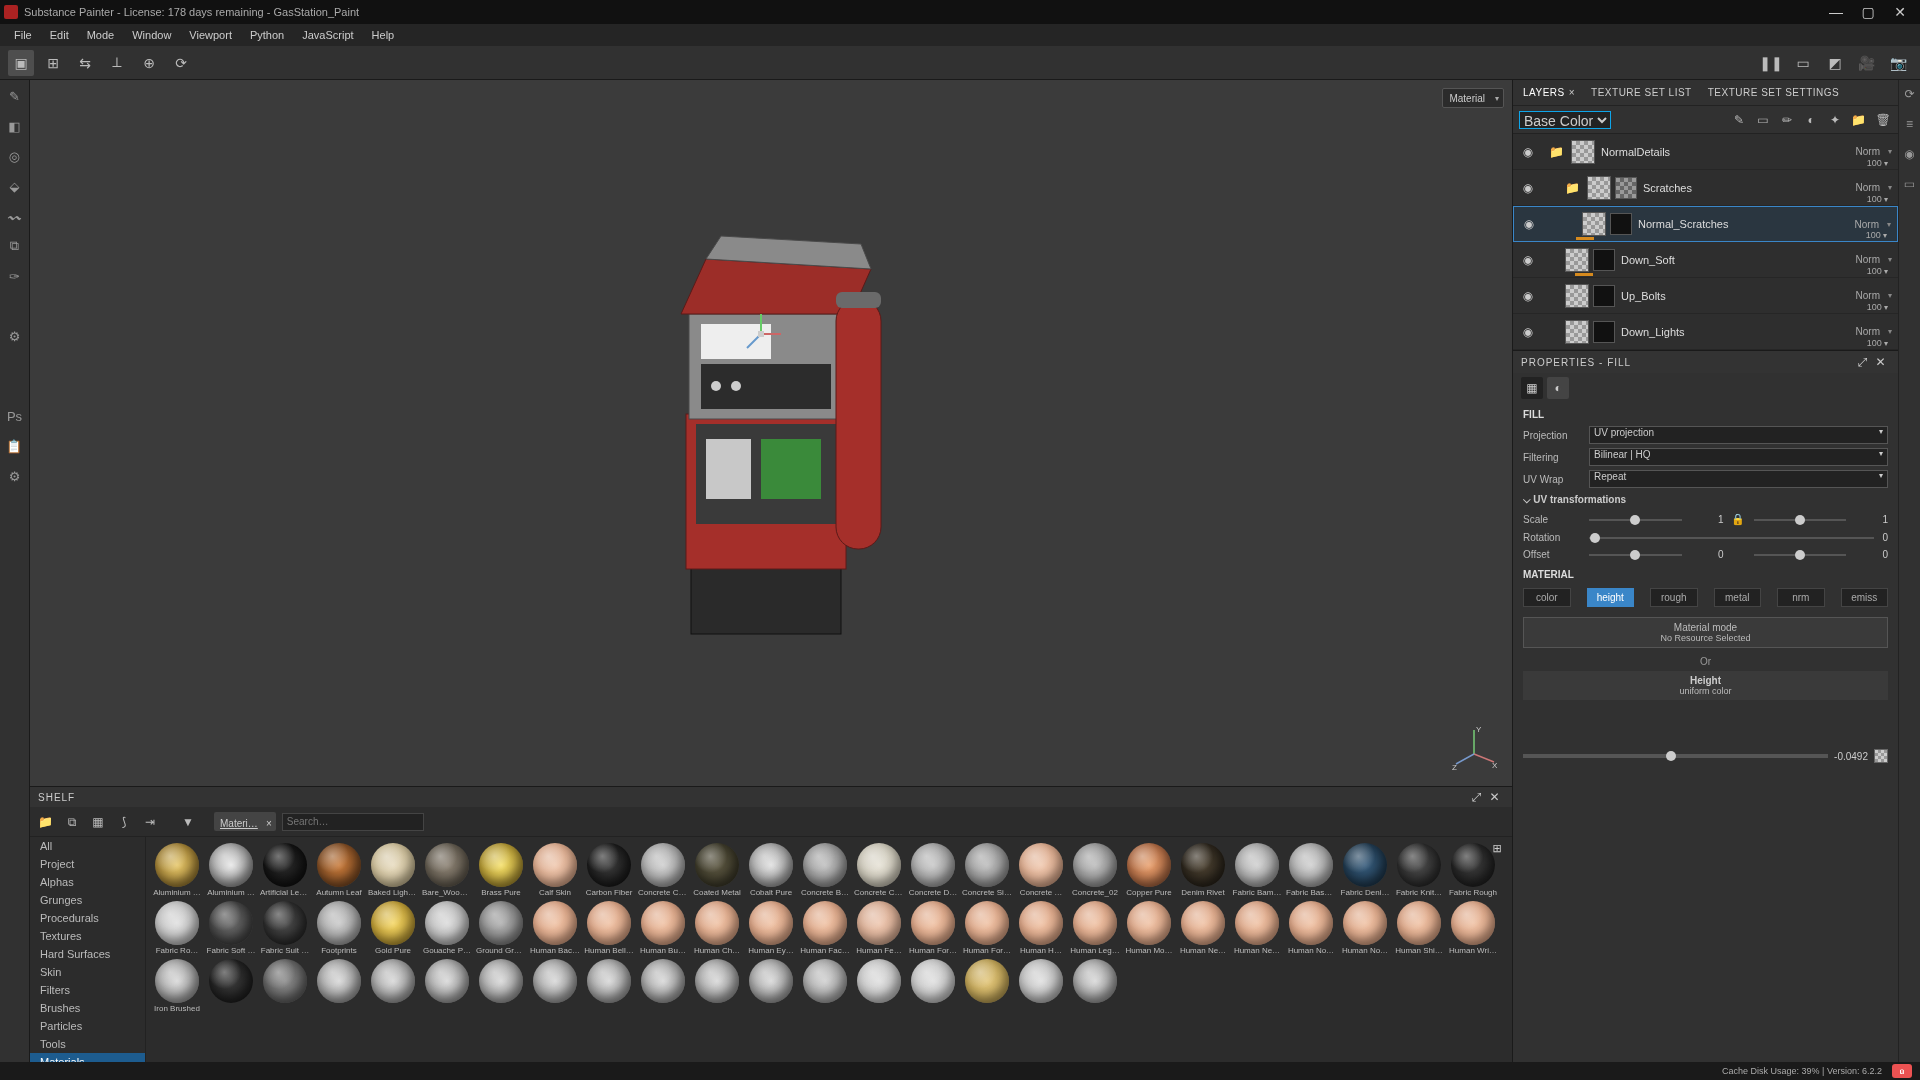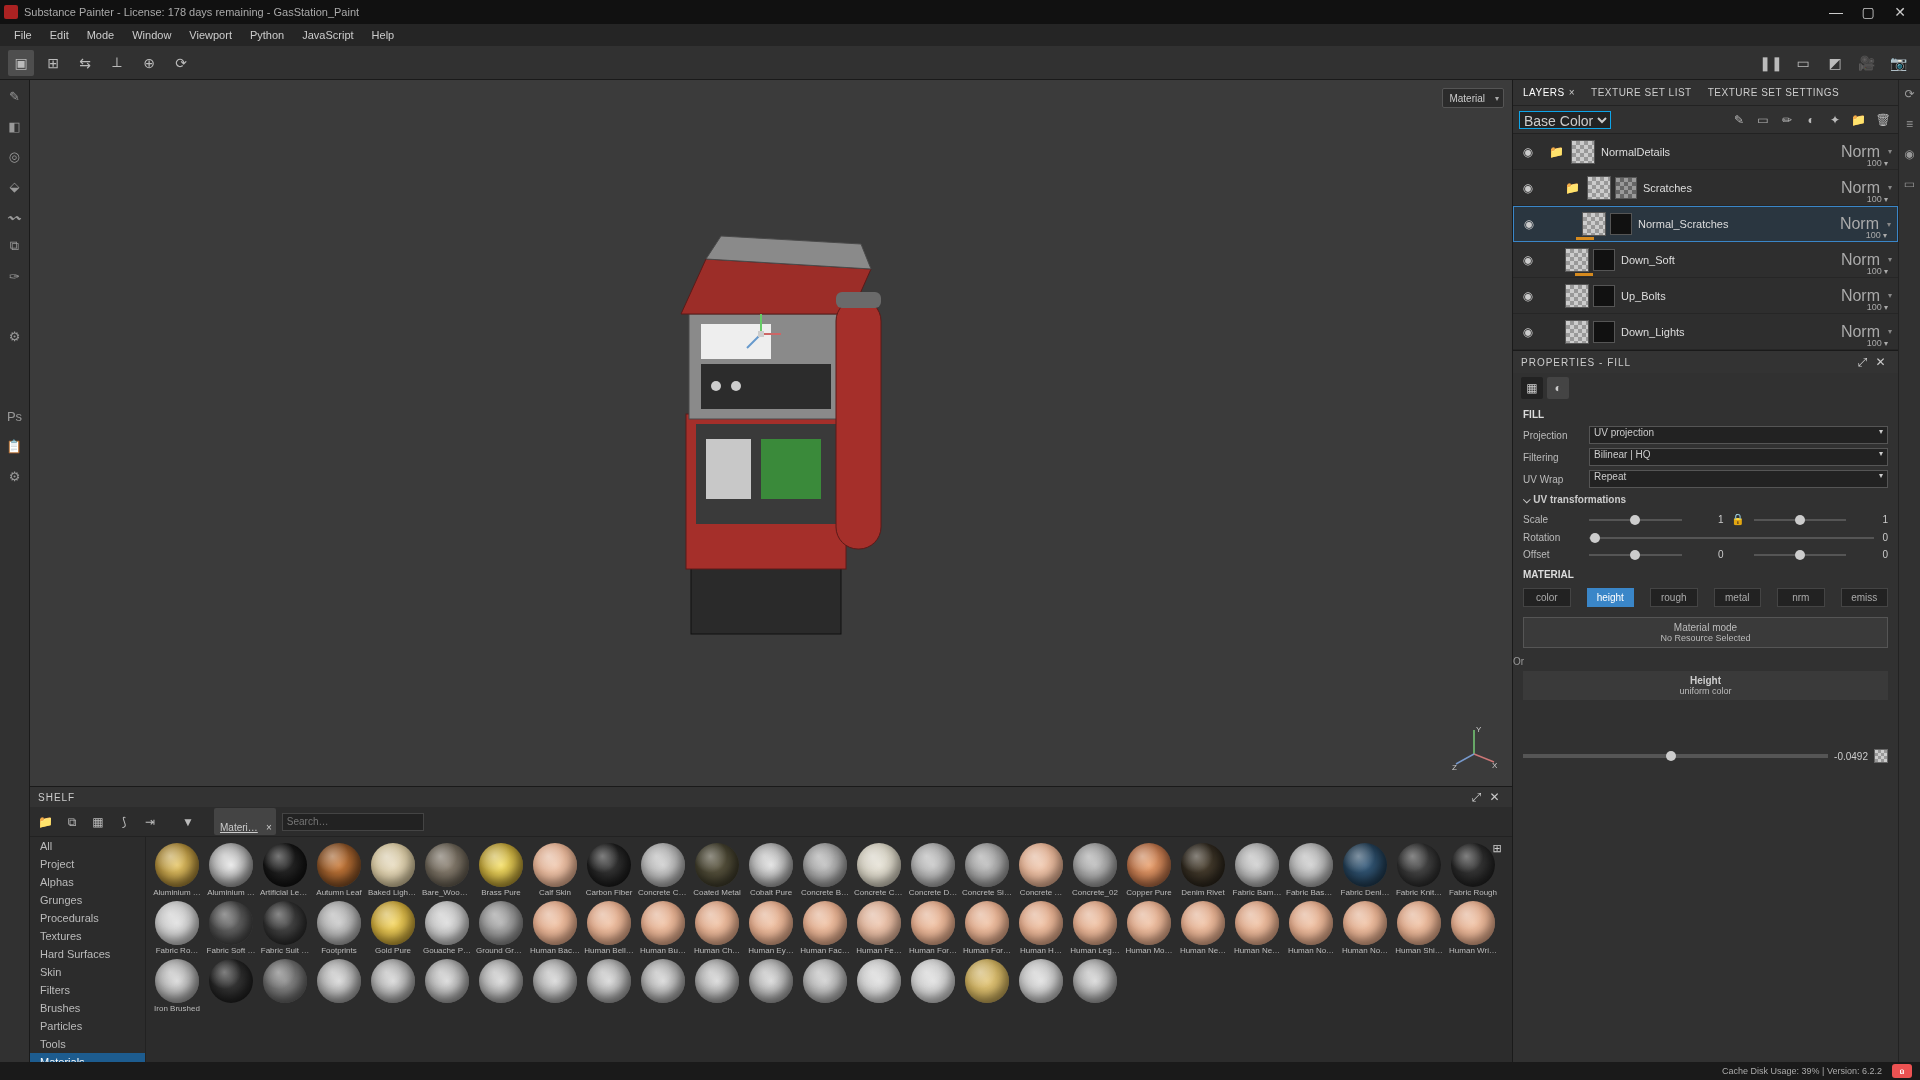--- a/index.html
+++ b/index.html
@@ -40,21 +40,21 @@
 .vp-dropdown { position: absolute; top: 8px; right: 8px; background: #2b2b2b; border: 1px solid #555; height: 20px; display: flex; align-items: center; padding: 0 18px 0 6px; font-size: 10px; color: #ccc; border-radius: 2px; }
 .vp-dropdown::after { content: "▾"; position: absolute; right: 4px; font-size: 8px; color: #aaa; }
 
 
 .shelf { height: 276px; background: #2c2c2c; border-top: 1px solid #1a1a1a; display: flex; flex-direction: column; }
 .shelf-header { height: 20px; background: #333; display: flex; align-items: center; padding: 0 8px; font-size: 10px; letter-spacing: 1px; color: #ccc; }
 .shelf-header .sp { flex: 1; }
 .shelf-header .hbtn { width: 18px; text-align: center; color: #ccc; font-size: 12px; }
 .shelf-tools { height: 30px; display: flex; align-items: center; padding: 0 6px; gap: 6px; border-bottom: 1px solid #222; }
 .shelf-tools .st-btn { width: 20px; height: 20px; display: flex; align-items: center; justify-content: center; color: #bbb; font-size: 12px; }
-.shelf-tools .chip { background: #444; padding: 14px 18px 2px 6px; font-size: 10px; border-radius: 2px; position: relative; text-decoration: underline; }
+.shelf-tools .chip { background: #444; padding: 6px 18px 2px 6px; font-size: 10px; border-radius: 2px; position: relative; text-decoration: underline; }
 .shelf-tools .chip .x { position: absolute; right: 4px; font-size: 10px; }
 .shelf-tools .search { flex: 0 0 140px; height: 18px; background: #222; border: 1px solid #444; color: #888; padding: 0 4px; font-size: 10px; }
 .shelf-body { flex: 1; display: flex; overflow: hidden; }
 .shelf-cats { width: 116px; background: #2c2c2c; overflow-y: auto; border-right: 1px solid #222; }
 .shelf-cats .cat { padding: 3px 10px; font-size: 11px; color: #bbb; }
 .shelf-cats .cat.sel { background: #1d5c8f; color: #fff; }
 .shelf-grid { flex: 1; overflow: auto; padding: 6px; display: flex; flex-wrap: wrap; align-content: flex-start; gap: 4px; }
 .shelf-item { width: 50px; display: flex; flex-direction: column; align-items: center; }
 .shelf-item .ball { width: 44px; height: 44px; border-radius: 50%; background: radial-gradient(circle at 35% 30%, #fff6, #0000 40%), radial-gradient(circle at 50% 50%, var(--c1,#888), var(--c2,#222)); box-shadow: inset -4px -6px 10px #0006; }
 .shelf-item .lbl { font-size: 8px; color: #bbb; text-align: center; white-space: nowrap; overflow: hidden; text-overflow: ellipsis; width: 50px; margin-top: 1px; }
@@ -77,21 +77,21 @@
 
 .layers-list { background: #2e2e2e; }
 .layer { display: flex; align-items: center; height: 36px; padding: 0 6px; gap: 6px; border-bottom: 1px solid #262626; position: relative; }
 .layer.selected { border: 1px solid #3a86c8; background: #2a3640; }
 .layer .eye { width: 18px; color: #ccc; font-size: 12px; text-align: center; }
 .layer .folder-ic { width: 16px; color: #bbb; font-size: 12px; }
 .layer .thumb { width: 24px; height: 24px; background: repeating-conic-gradient(#999 0 25%, #ccc 0 50%) 0 0/8px 8px; border: 1px solid #555; }
 .layer .mask { width: 22px; height: 22px; background: #111; border: 1px solid #555; margin-left: -2px; }
 .layer .mask.check { background: repeating-conic-gradient(#666 0 25%, #999 0 50%) 0 0/8px 8px; }
 .layer .lname { flex: 1; font-size: 11px; color: #ddd; }
-.layer .blend { font-size: 16px; color: #aaa; margin-right: 2px; }
+.layer .blend { font-size: 10px; color: #aaa; margin-right: 2px; }
 .layer .chev { font-size: 8px; color: #888; }
 .layer .opa { position: absolute; right: 10px; bottom: 1px; font-size: 9px; color: #aaa; }
 .layer .bar { position: absolute; left: 62px; bottom: 1px; width: 18px; height: 3px; background: #d68a1e; }
 
 
 .props { flex: 1; border-top: 1px solid #1a1a1a; display: flex; flex-direction: column; overflow: auto; }
 .props-header { height: 22px; background: #333; display: flex; align-items: center; padding: 0 8px; font-size: 10px; letter-spacing: 1px; }
 .props-header .sp { flex: 1; }
 .props-header .hbtn { width: 18px; text-align: center; font-size: 12px; }
 .props-mode { height: 30px; display: flex; align-items: center; gap: 4px; padding: 0 8px; }
@@ -111,21 +111,21 @@
 .slider-row .track .line { height: 2px; background: #555; width: 100%; position: absolute; }
 .slider-row .track .thumb-dot { width: 10px; height: 10px; background: #ccc; border-radius: 50%; position: absolute; transform: translateX(-50%); }
 .slider-row .val { width: 34px; text-align: right; font-size: 10px; color: #ccc; }
 .slider-row .lock { width: 14px; color: #bbb; font-size: 11px; text-align: center; }
 
 .channel-row { display: flex; gap: 16px; padding: 4px 10px; }
 .channel-row .ch { flex: 1; text-align: center; background: #222; padding: 3px 0; font-size: 10px; color: #aaa; border: 1px solid #444; }
 .channel-row .ch.active { background: #3a86c8; color: #fff; border-color: #3a86c8; }
 
 .mat-mode { margin: 6px 10px; background: #3a3a3a; text-align: center; padding: 4px; font-size: 10px; color: #bbb; border: 1px solid #555; }
-.mat-or { font-size: 10px; color: #999; margin: 2px 0; }
+.mat-or { text-align: center; font-size: 10px; color: #999; margin: 2px 0; }
 .mat-height { margin: 2px 10px 6px; background: #3a3a3a; padding: 4px; text-align: center; }
 .mat-height .h1 { font-size: 10px; font-weight: bold; }
 .mat-height .h2 { font-size: 9px; color: #bbb; }
 .height-val { display: flex; align-items: center; padding: 2px 10px 6px; gap: 6px; margin-top: 41px; }
 .height-val .bar { flex: 1; height: 4px; background: #555; position: relative; }
 .height-val .bar .dot { position: absolute; top: -3px; width: 10px; height: 10px; background: #ccc; border-radius: 50%; left: 47%; }
 .height-val .hv { font-size: 10px; color: #ccc; }
 .height-val .sw { width: 14px; height: 14px; background: repeating-conic-gradient(#999 0 25%, #ccc 0 50%) 0 0/6px 6px; border: 1px solid #666; }
 
 

